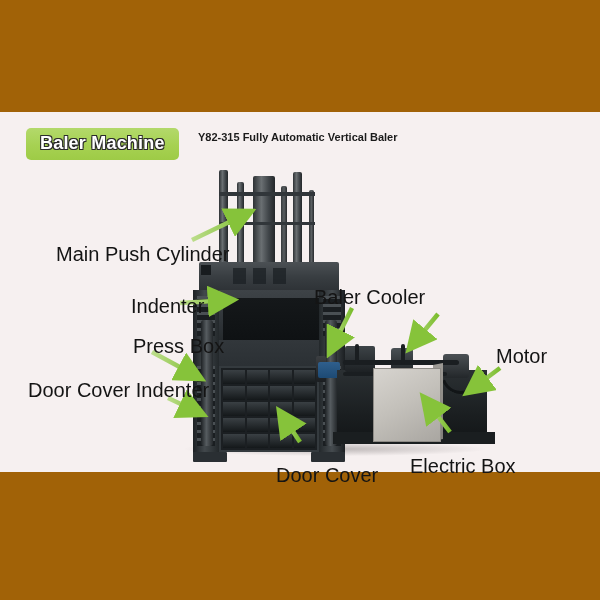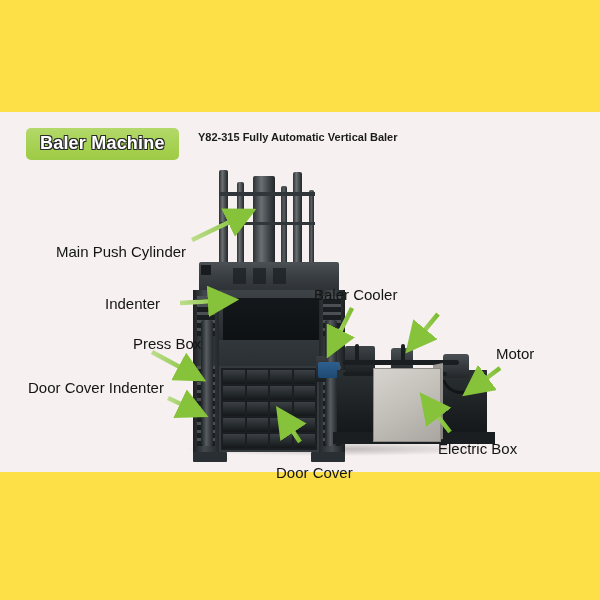--- a/index.html
+++ b/index.html
@@ -2,21 +2,21 @@
 <html><head>
 <meta charset="utf-8">
 <style>
   html,body{margin:0;padding:0;}
   body{
     width:600px;height:600px;
     background:#ffffff;
     font-family:"Liberation Sans",sans-serif;
     overflow:hidden;
   }
-  #stage{position:relative;width:600px;height:600px;background:#fde047;}
+  #stage{position:relative;width:600px;height:600px;background:#a16207;}
 
   
   .panel{
     position:absolute;left:0;top:112px;width:600px;height:360px;
     background:#f6f0f0;
   }
 
   
   .header{position:absolute;left:0;top:128px;width:600px;height:40px;}
   .badge{
@@ -33,21 +33,21 @@
     white-space:nowrap;
   }
   .title{
     position:absolute;left:198px;top:3px;
     font-size:11px;font-weight:bold;color:#1b1b1b;white-space:nowrap;
   }
 
   
   .lbl{
     position:absolute;
-    font-size:15px;color:#141414;white-space:nowrap;
+    font-size:20px;color:#141414;white-space:nowrap;
     font-family:"Liberation Sans",sans-serif;
   }
 
   
   .arrows{position:absolute;left:0;top:0;width:600px;height:600px;pointer-events:none;}
 
   
   .photo{position:absolute;left:0;top:112px;width:600px;height:360px;overflow:hidden;}
 
   
@@ -273,21 +273,21 @@
 
     <line x1="450" y1="432" x2="424" y2="398" stroke="url(#ag)" stroke-width="4.5" marker-end="url(#ah)"></line>
   </svg>
 
   <div class="header">
     <div class="badge">Baler Machine</div>
     <div class="title">Y82-315 Fully Automatic Vertical Baler</div>
   </div>
 
   <div class="lbl" style="left:56px;  top:243px;">Main Push Cylinder</div>
-  <div class="lbl" style="left:105px; top:295px;">Indenter</div>
+  <div class="lbl" style="left:131px; top:295px;">Indenter</div>
   <div class="lbl" style="left:99px;  top:335px;margin-left:34px;">Press Box</div>
   <div class="lbl" style="left:28px;  top:379px;">Door Cover Indenter</div>
   <div class="lbl" style="left:314px; top:286px;">Baler Cooler</div>
   <div class="lbl" style="left:496px; top:345px;">Motor</div>
-  <div class="lbl" style="left:410px; top:440px;margin-left:28px;">Electric Box</div>
+  <div class="lbl" style="left:410px; top:455px;">Electric Box</div>
   <div class="lbl" style="left:276px; top:464px;">Door Cover</div>
 
 </div>
 
 </body></html>

